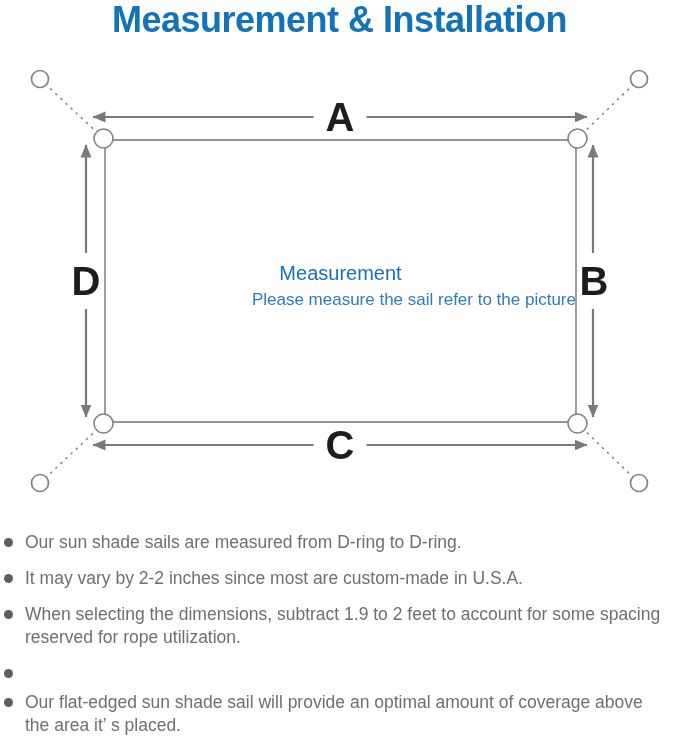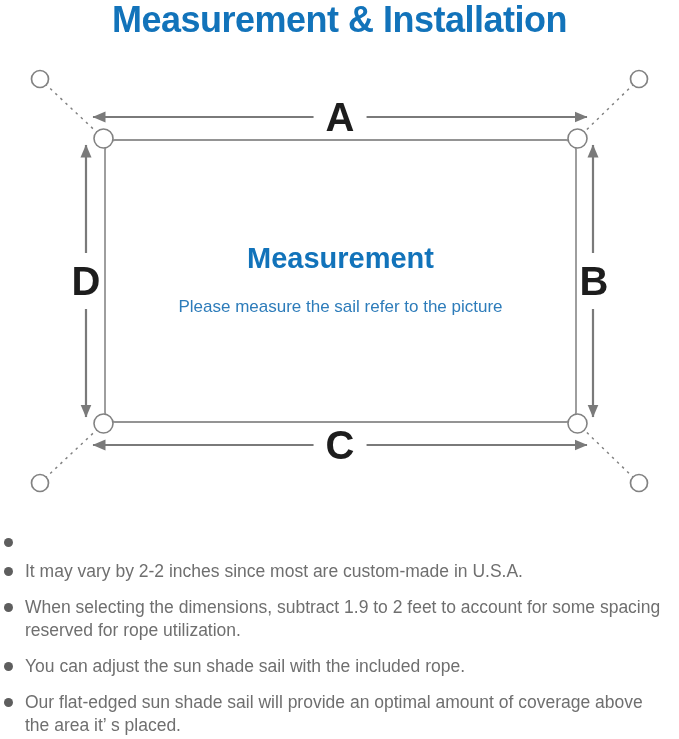--- a/index.html
+++ b/index.html
@@ -34,24 +34,24 @@
     position:absolute;transform:translate(-50%,-50%);
     font-size:40px;font-weight:700;color:var(--label-black);
     background:#ffffff;line-height:1;
   }
   .dim-label.h{padding:0 12px;}
   .dim-label.v{padding:8px 2px;}
   .center-text{
     position:absolute;left:105px;width:471px;top:183px;text-align:center;
   }
   .center-heading{
-    font-size:29px;font-weight:700;color:var(--heading-blue);line-height:1.1;
+    font-size:20px;font-weight:400;color:var(--heading-blue);line-height:1.1;margin-top:19px;
   }
   .center-subtitle{
-    margin-top:22px;font-size:17px;color:var(--subtitle-blue);line-height:1.2;
+    margin-top:6px;font-size:17px;color:var(--subtitle-blue);line-height:1.2;text-align:right;
   }
   .notes{
     position:absolute;top:531px;left:0;right:0;
     list-style:none;padding:0 8px 0 4px;
   }
   .note-item{display:flex;align-items:flex-start;margin-bottom:13px;}
   .note-dot{
     flex:0 0 auto;width:9px;height:9px;border-radius:50%;
     background:var(--dot-gray);margin:7px 12px 0 0;
   }
@@ -102,30 +102,30 @@
 
   <div class="center-text">
     <div class="center-heading">Measurement</div>
     <div class="center-subtitle">Please measure the sail refer to the picture</div>
   </div>
 </div>
 
 <ul class="notes">
   <li class="note-item">
     <span class="note-dot"></span>
+    <span class="note-text">Our sun shade sails are measured from D-ring to D-ring.</span>
   </li>
   <li class="note-item">
     <span class="note-dot"></span>
     <span class="note-text">It may vary by 2-2 inches since most are custom-made in U.S.A.</span>
   </li>
   <li class="note-item">
     <span class="note-dot"></span>
     <span class="note-text">When selecting the dimensions, subtract 1.9 to 2 feet to account for some spacing reserved for rope utilization.</span>
   </li>
   <li class="note-item">
     <span class="note-dot"></span>
-    <span class="note-text">You can adjust the sun shade sail with the included rope.</span>
   </li>
   <li class="note-item">
     <span class="note-dot"></span>
     <span class="note-text">Our flat-edged sun shade sail will provide an optimal amount of coverage above the area it’ s placed.</span>
   </li>
 </ul>
 
 </body></html>

